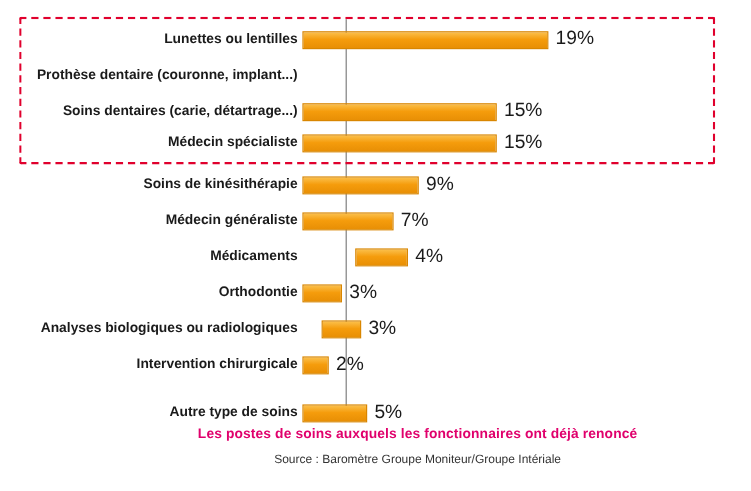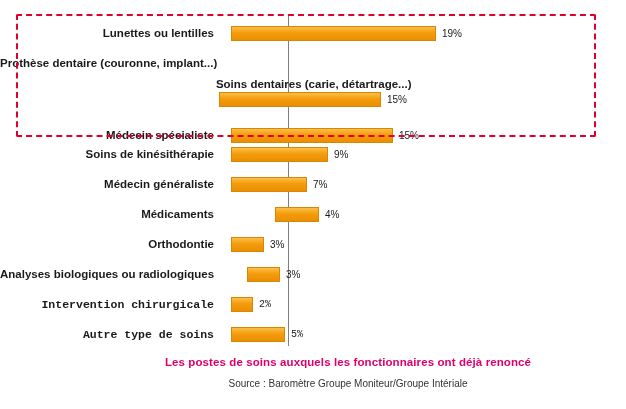--- a/index.html
+++ b/index.html
@@ -40,23 +40,23 @@
   }
   .row {
     position: absolute;
     left: 0;
     width: 626px;
     height: 30px;
     display: flex;
     align-items: center;
   }
   .label {
-    width: 231px;
+    width: 252px;
     text-align: right;
-    padding-right: 17px;
+    padding-right: 4px;
     box-sizing: border-box;
     font-size: 11.5px;
     font-weight: bold;
     color: #1a1a1a;
     line-height: 13px;
     white-space: nowrap;
   }
   .bar-area {
     position: relative;
     flex: 1;
@@ -65,21 +65,21 @@
     align-items: center;
   }
   .bar {
     height: 15px;
     background: #f5a01e;
     background: linear-gradient(to bottom, #fbbf4a 0%, #f59c0c 45%, #e88f05 100%);
     border: 1px solid #d98600;
     box-sizing: border-box;
   }
   .bar-value {
-    font-size: 10px;
+    font-size: 16px;
     color: #1a1a1a;
     margin-left: 6px;
     white-space: nowrap;
   }
   .axis-line {
     position: absolute;
     left: 288px;
     top: 16px;
     width: 1px;
     height: 330px;
@@ -118,29 +118,29 @@
       <div class="bar-area">
         <div class="bar" style="width:205px;"></div>
         <div class="bar-value">19%</div>
       </div>
     </div>
 
     <div class="row" style="top:48px;">
       <div class="label">Prothèse dentaire (couronne, implant...)</div>
     </div>
 
-    <div class="row" style="top:78px;flex-direction:column;">
+    <div class="row" style="top:78px;">
       <div class="label">Soins dentaires (carie, détartrage...)</div>
       <div class="bar-area">
         <div class="bar" style="width:162px;"></div>
         <div class="bar-value">15%</div>
       </div>
     </div>
 
-    <div class="row" style="top:120px;">
+    <div class="row" style="top:104px;">
       <div class="label">Médecin spécialiste</div>
       <div class="bar-area">
         <div class="bar" style="width:162px;"></div>
         <div class="bar-value">15%</div>
       </div>
     </div>
 
     <div class="row" style="top:139px;justify-content:center;">
       <div class="label">Soins de kinésithérapie</div>
       <div class="bar-area">
@@ -174,29 +174,29 @@
     </div>
 
     <div class="row" style="top:259px;gap:16px;">
       <div class="label">Analyses biologiques ou radiologiques</div>
       <div class="bar-area">
         <div class="bar" style="width:33px;"></div>
         <div class="bar-value">3%</div>
       </div>
     </div>
 
-    <div class="row" style="top:289px;font-family:Liberation Mono, monospace;">
+    <div class="row" style="top:289px;">
       <div class="label">Intervention chirurgicale</div>
       <div class="bar-area">
         <div class="bar" style="width:22px;"></div>
         <div class="bar-value">2%</div>
       </div>
     </div>
 
-    <div class="row" style="top:319px;font-family:Liberation Mono, monospace;">
+    <div class="row" style="top:329px;">
       <div class="label">Autre type de soins</div>
       <div class="bar-area">
         <div class="bar" style="width:54px;"></div>
         <div class="bar-value">5%</div>
       </div>
     </div>
   </div>
 
   <div class="highlight-box"></div>
 

